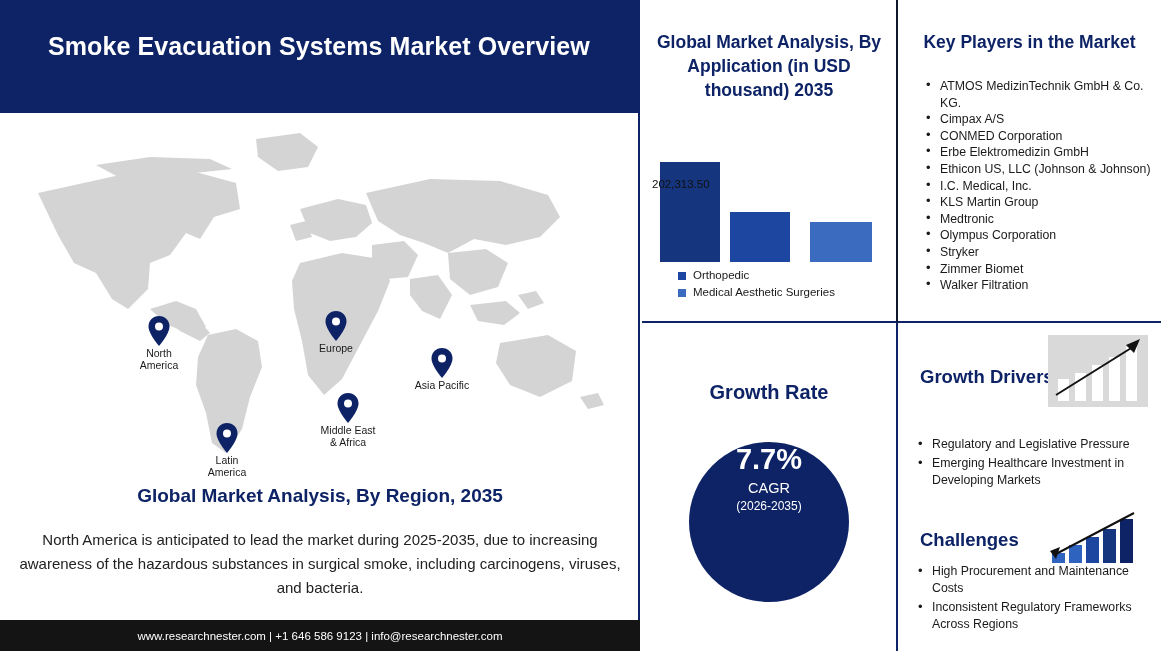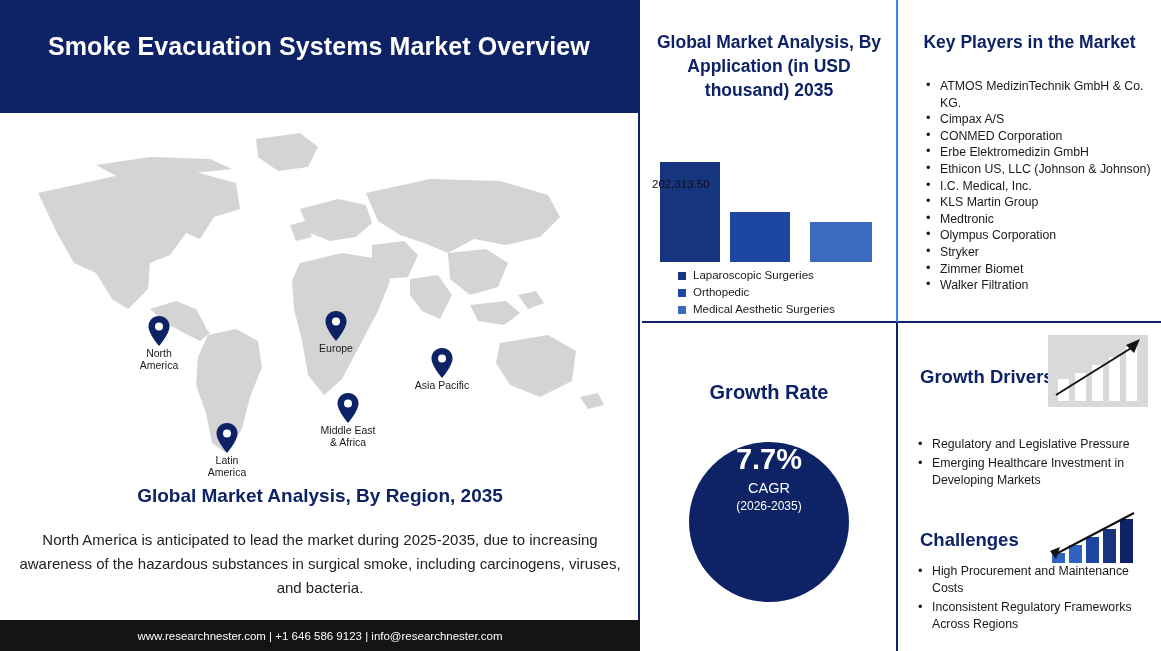--- a/index.html
+++ b/index.html
@@ -92,21 +92,21 @@
     display: flex;
     align-items: center;
     justify-content: center;
   }
 
   
   .cell {
     position: absolute;
     background: #ffffff;
   }
-  .c-app   { left: 642px; top: 0;   width: 256px; height: 323px; border-right: 2px solid #3b82f6; border-bottom: 2px solid #0d2366; }
+  .c-app   { left: 642px; top: 0;   width: 256px; height: 323px; border-right: 2px solid #0f172a; border-bottom: 2px solid #0d2366; }
   .c-play  { left: 898px; top: 0;   width: 263px; height: 323px; border-bottom: 2px solid #0d2366; }
   .c-growth{ left: 642px; top: 323px; width: 256px; height: 328px; border-right: 2px solid #0d2366; }
   .c-drivers{left: 898px; top: 323px; width: 263px; height: 328px; }
 
   .cell-title {
     text-align: center;
     color: #0d2366;
     font-weight: bold;
     font-size: 17.5px;
     line-height: 24px;
@@ -323,24 +323,20 @@
     <div class="cell-title app-title">Global Market Analysis, By Application (in USD thousand) 2035</div>
 
     <div class="bars">
       <div class="bar" style="left:18px; width:60px; height:100px; background:#16357f;"></div>
       <div class="bar" style="left:88px; width:60px; height:50px; background:#1d46a0;"></div>
       <div class="bar" style="left:168px; width:62px; height:40px; background:#3b6bbf;"></div>
       <div class="bar-value">202,313.50</div>
     </div>
 
     <div class="legend">
-      <div class="legend-row">
-        <span class="swatch" style="background:#16357f;"></span>
-        <span>Laparoscopic Surgeries</span>
-      </div>
       <div class="legend-row">
         <span class="swatch" style="background:#1d46a0;"></span>
         <span>Orthopedic</span>
       </div>
       <div class="legend-row">
         <span class="swatch" style="background:#3b6bbf;"></span>
         <span>Medical Aesthetic Surgeries</span>
       </div>
     </div>
   </div>

